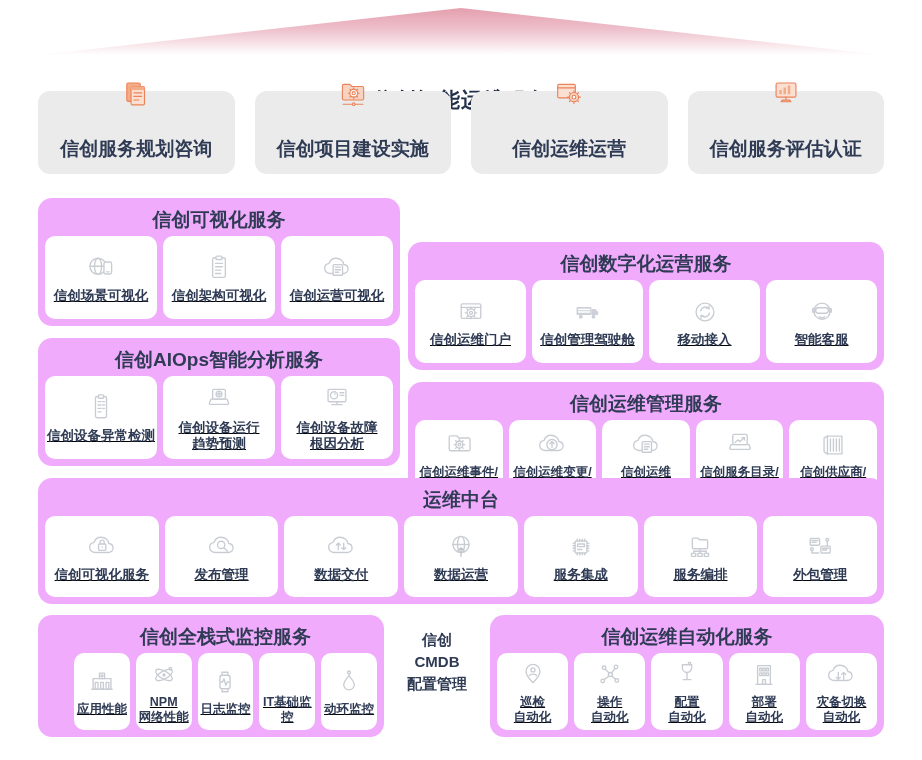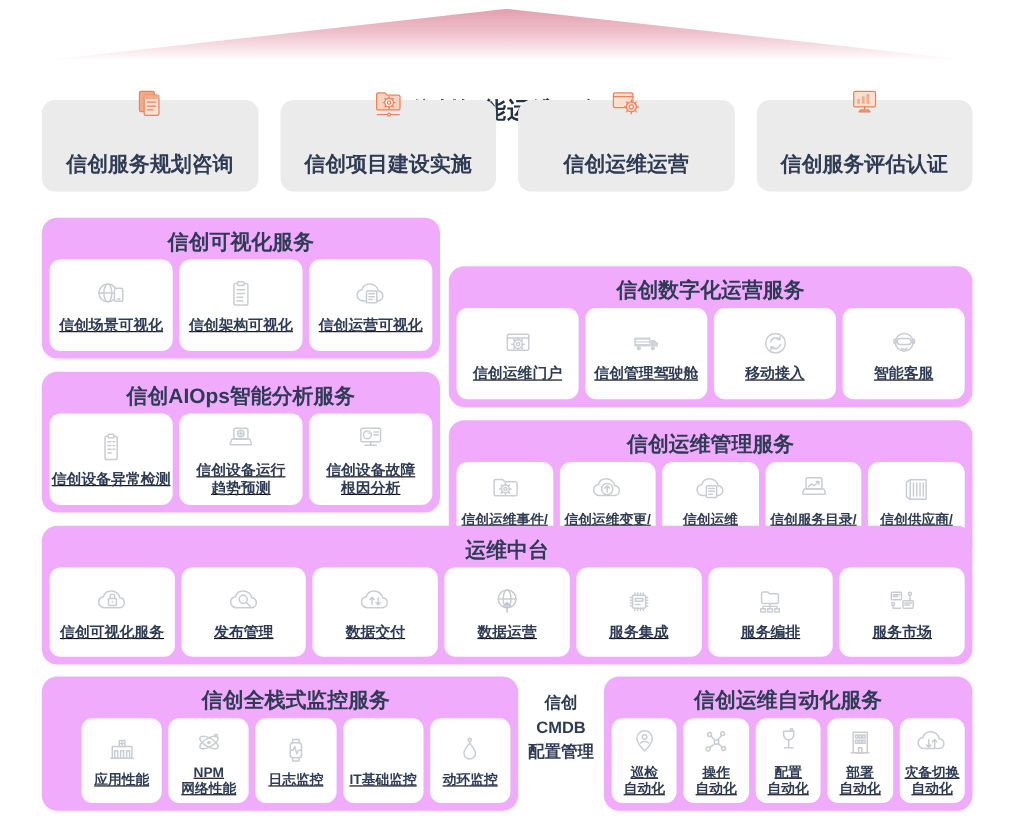--- a/index.html
+++ b/index.html
@@ -24,33 +24,33 @@
 
   .row { position:absolute; left:38px; width:846px; display:flex; }
   .row2 { top:198px; height:128px; gap:8px; }
   .row3 { top:338px; height:128px; gap:8px; }
   .row4-wrap { top:478px; height:126px;border-radius:22px; }
   .row5 { top:615px; height:122px; }
 
   .panel { background:#f0abfc; border-radius:14px; display:flex; flex-direction:column;
     padding:5px 7px 7px; height:100%; }
   .w-left { width:362px; } .w-right { flex:1;margin-top:44px; }
-  .w-mon { width:433px;padding-left:36px; } .w-auto { flex:1; }
+  .w-mon { width:346px;padding-left:36px; } .w-auto { flex:1; }
   .panel-h { flex:none; height:33px; display:flex; align-items:center; justify-content:center;
     font-size:19px; font-weight:bold; color:#2f3b54; }
   .cards { flex:1; display:flex; gap:6px; }
   .card { flex:1; background:#fff; border-radius:10px; display:flex; flex-direction:column;
     align-items:center; justify-content:center; gap:3px; padding:4px 2px; min-width:0;text-decoration:underline; }
   .icn { width:34px; height:34px; display:flex; align-items:center; justify-content:center; }
   .icn svg { width:34px; height:34px; }
   .lbl { font-size:13.5px; font-weight:bold; color:#2f3b54; text-align:center;
     line-height:1.22; white-space:pre-line; }
   .dense .lbl { font-size:12.5px; }
 
-  .cmdb { width:78px; display:flex; justify-content:center; padding-top:14px;
+  .cmdb { width:106px; display:flex; justify-content:center; padding-top:14px;
     font-size:15px; font-weight:bold; color:#2f3b54; text-align:center;
     line-height:1.45; white-space:pre-line; }
 </style>
 </head>
 <body>
 
 <div class="canvas">
   <div class="roof"></div>
   <div class="title">信创智能运维服务</div>
 
@@ -378,21 +378,21 @@
                 <rect x="8.5" y="10" width="11" height="8" rx="1"></rect>
                 <path d="M10.5 12.5h7M10.5 14.5h5"></path>
                 <circle cx="28.5" cy="11.5" r="1.6"></circle>
                 <path d="M28.5 13.1V19"></path>
                 <rect x="21" y="19" width="11" height="8" rx="1"></rect>
                 <path d="M23 21.5h7M23 23.5h5"></path>
                 <circle cx="10.5" cy="22.5" r="1.6"></circle>
                 <path d="M10.5 24.1V27M10.5 27h8"></path>
               </svg>
             </span>
-          <span class="lbl">服务市场</span>
+          <span class="lbl">外包管理</span>
         </div>
       </div>
     </section>
   </div>
 
   <div class="row row5">
     <section class="panel w-mon dense">
       <div class="panel-h">信创全栈式监控服务</div>
       <div class="cards">
         <div class="card">

